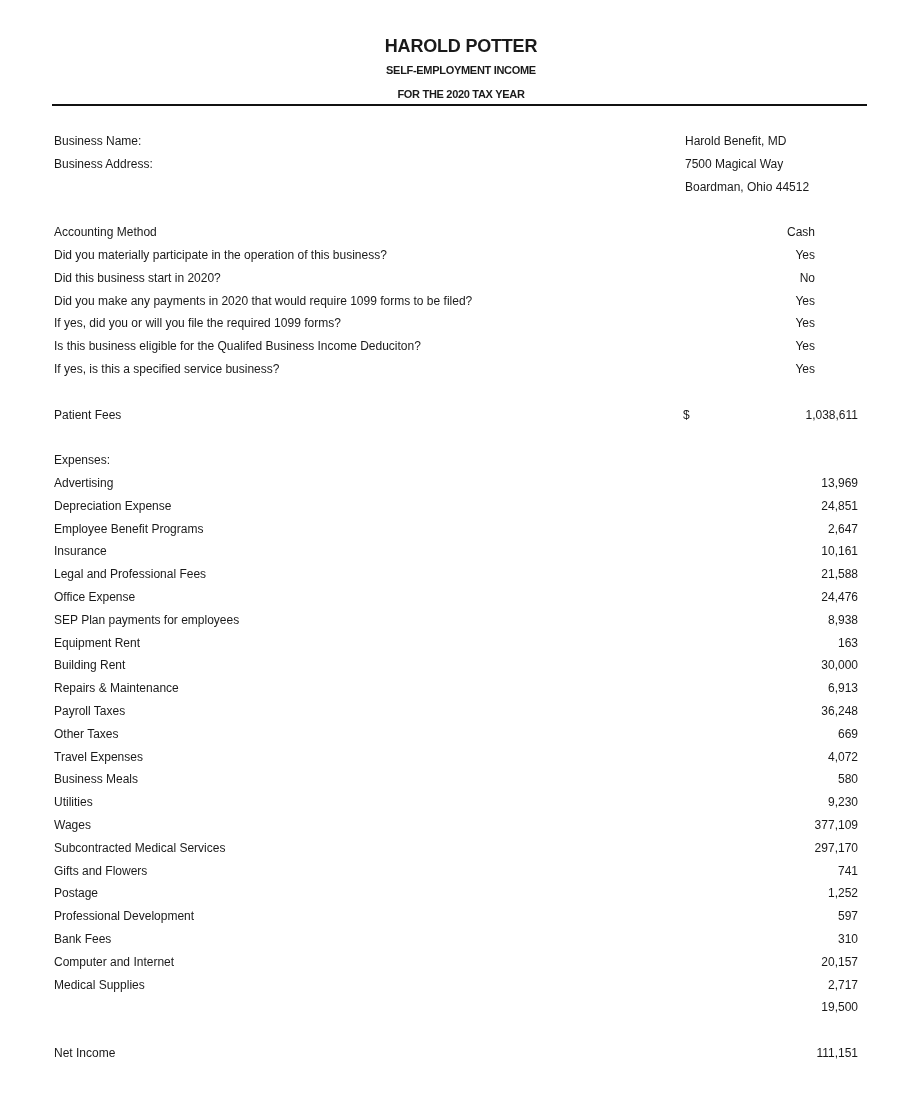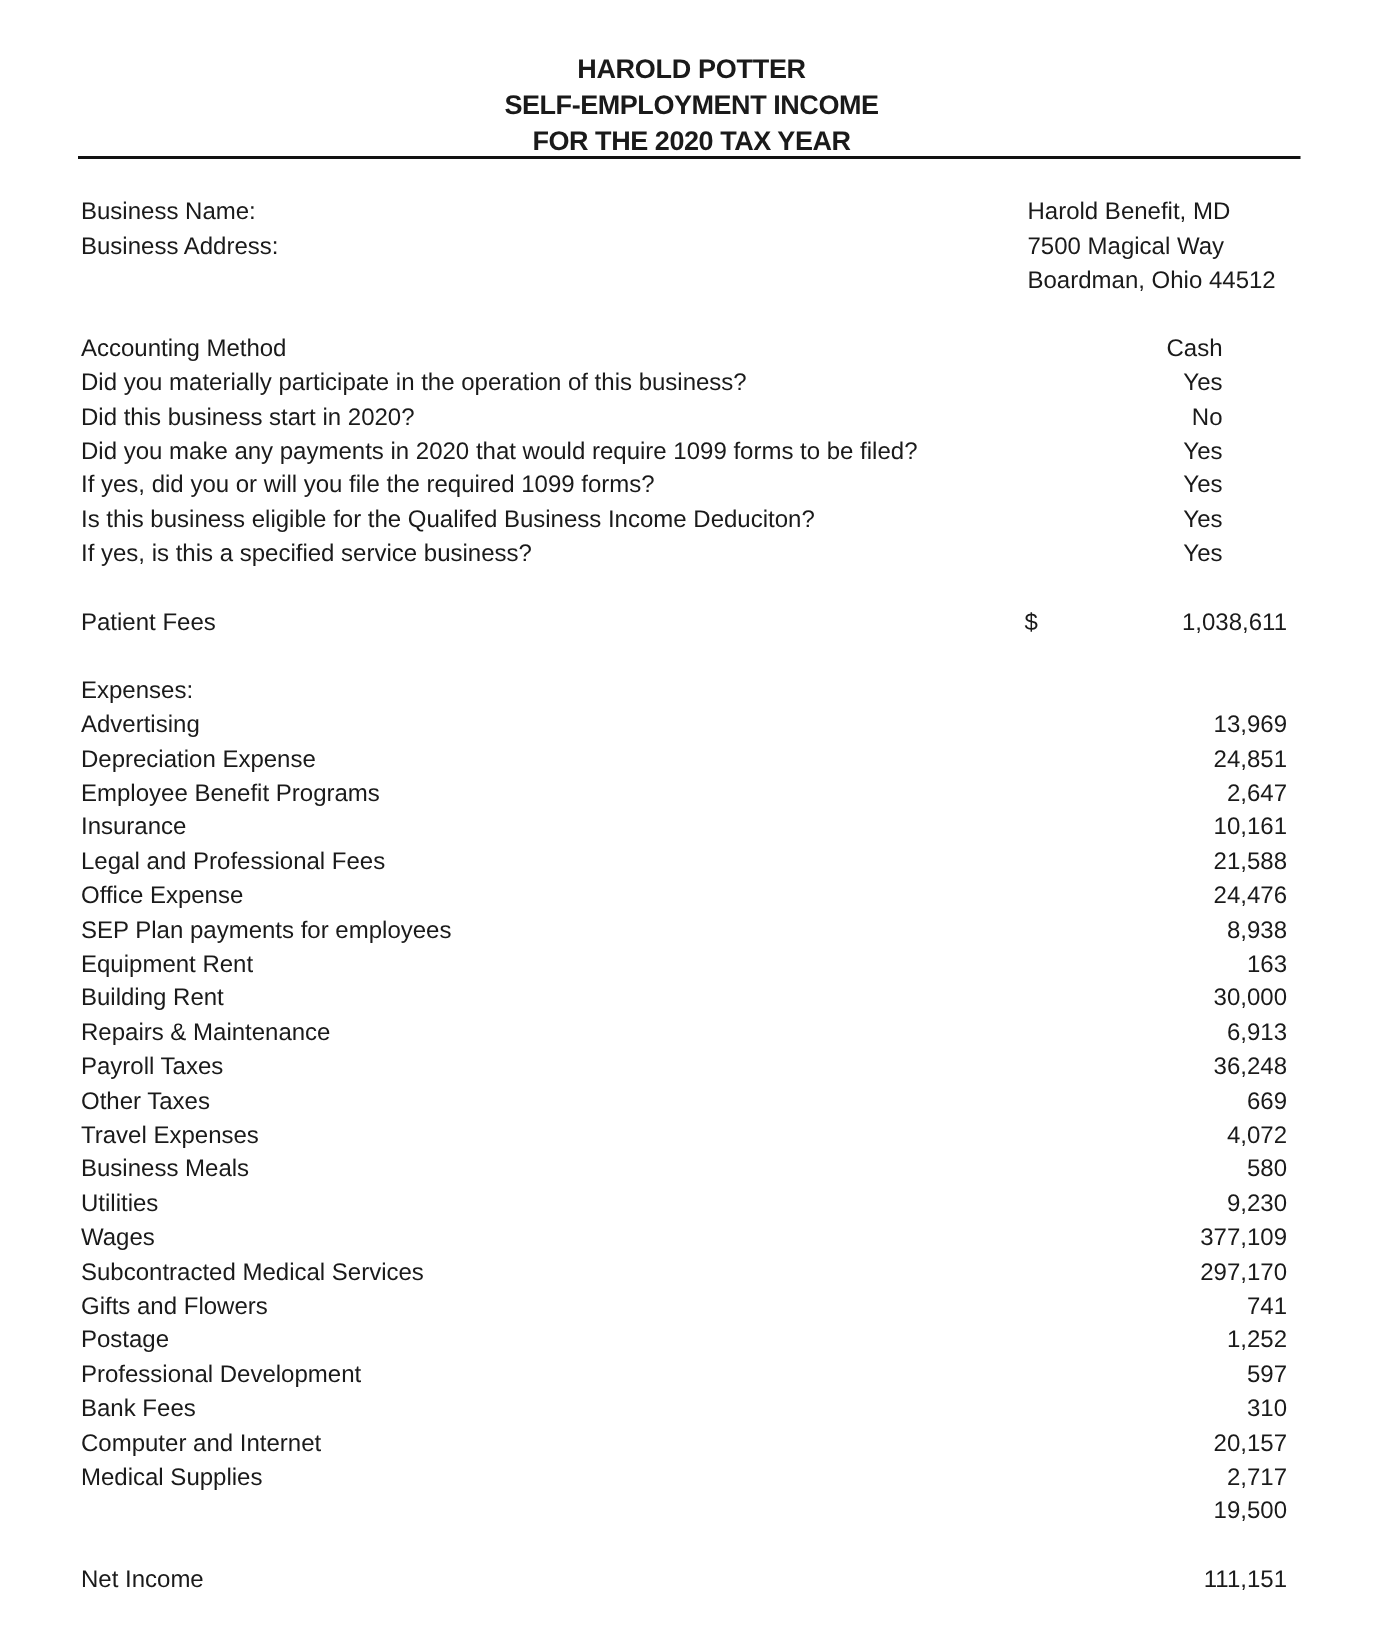--- a/index.html
+++ b/index.html
@@ -3,24 +3,24 @@
 <meta charset="utf-8">
 <style>
   html, body { margin: 0; padding: 0; background: #ffffff; }
   body {
     width: 922px; height: 1099px; position: relative; overflow: hidden;
     font-family: "Liberation Sans", "DejaVu Sans", sans-serif;
     color: #1a1a1a;
   }
   .title-block { position: absolute; left: 0; width: 922px; top: 34px; text-align: center; }
   .title-main { font-weight: bold; font-size: 18px; line-height: 24px; letter-spacing: -0.2px; }
-  .title-sub { font-weight: bold; font-size: 18px; line-height: 24px; letter-spacing: -0.3px; }
+  .title-sub { font-weight: bold; font-size: 11px; line-height: 24px; letter-spacing: -0.3px; }
   .title-rule { position: absolute; left: 52px; width: 815px; top: 104px; height: 2px; background: #111; }
 
-  .row { position: absolute; left: 0; width: 922px; height: 23px; font-size: 16px; line-height: 23px; }
+  .row { position: absolute; left: 0; width: 922px; height: 23px; font-size: 12px; line-height: 23px; }
   .label { position: absolute; left: 54px; white-space: nowrap; }
   .info-val { position: absolute; left: 685px; white-space: nowrap; }
   .ans { position: absolute; left: 735px; width: 80px; text-align: right; white-space: nowrap; }
   .dollar { position: absolute; left: 683px; }
   .amt { position: absolute; right: 64px; text-align: center; white-space: nowrap; }
 </style>
 </head>
 <body>
 
 <div class="title-block">

